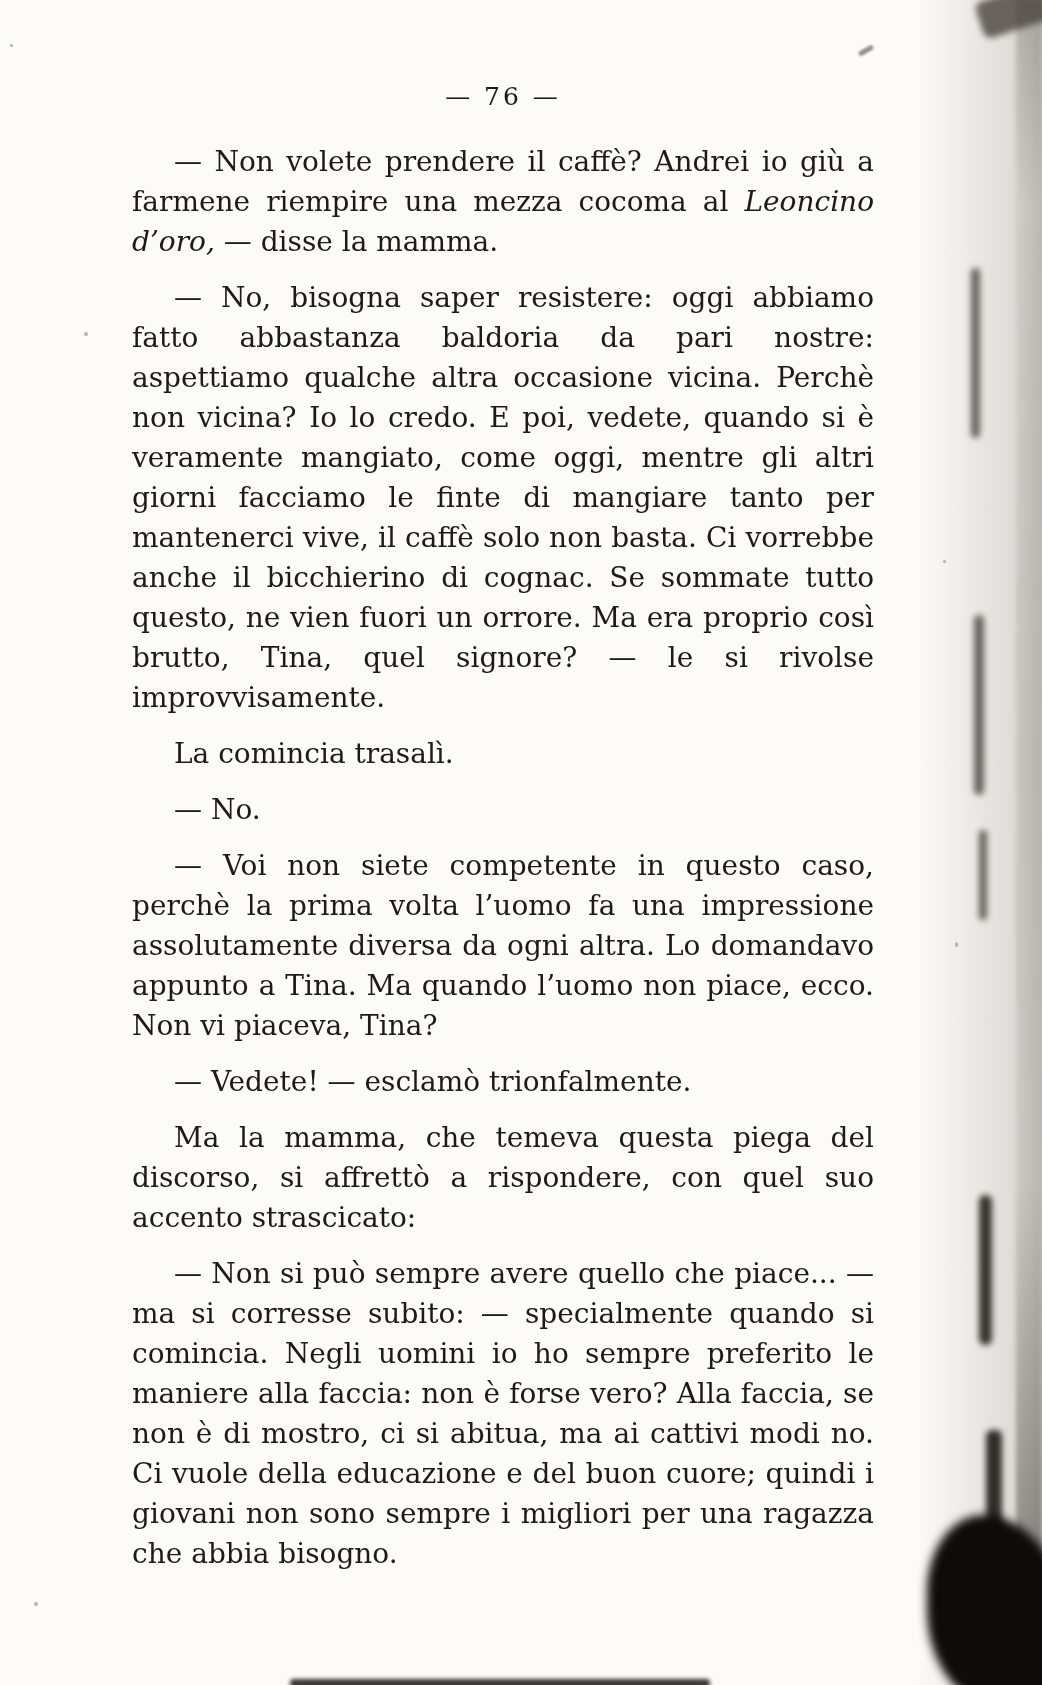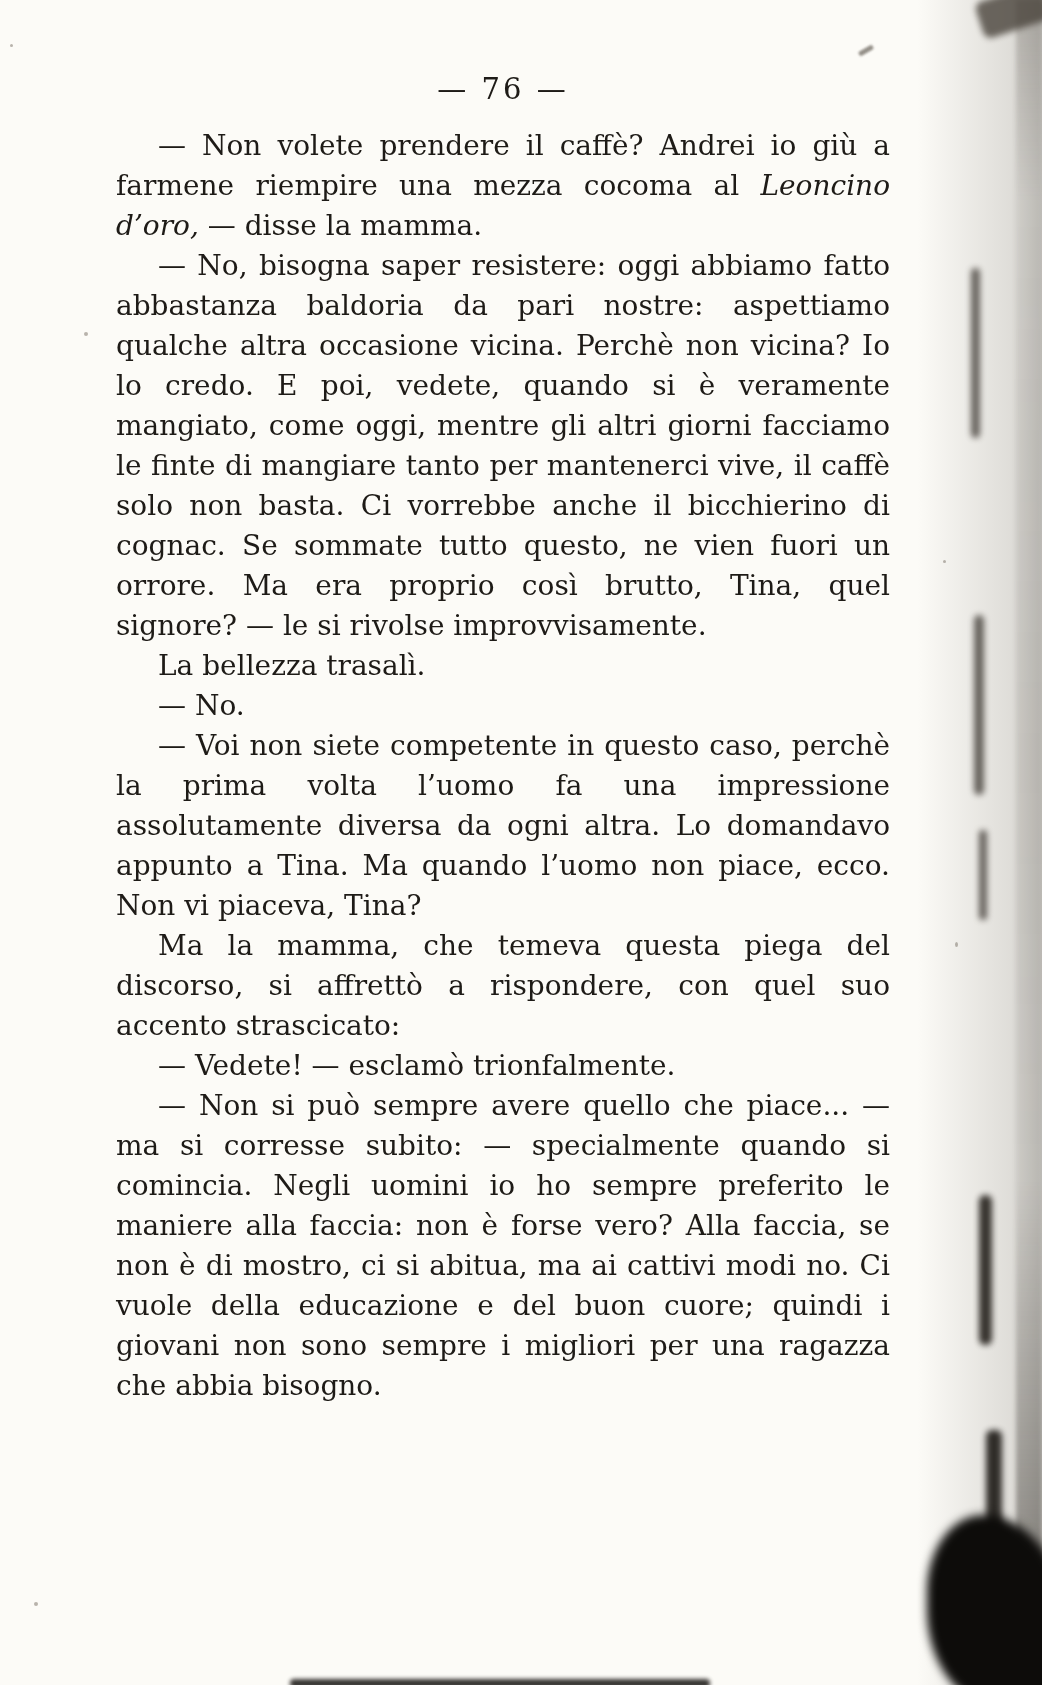--- a/index.html
+++ b/index.html
@@ -13,38 +13,38 @@
     height:1685px;
     background:
       linear-gradient(to right, rgba(0,0,0,0) 88%, rgba(90,85,78,0.18) 97%, rgba(60,56,50,0.30) 100%),
       var(--paper);
     overflow:hidden;
     font-family:"DejaVu Serif","Liberation Serif",serif;
     color:var(--ink);
   }
   .page-number{
     position:absolute;
-    top:72px;
+    top:82px;
     left:118px;
     width:770px;
     text-align:center;
-    font-size:29px;
+    font-size:25px;
     letter-spacing:3px;
   }
   .text-block{
     position:absolute;
     top:126px;
     left:116px;
     width:774px;
     font-size:28px;
     line-height:40px;
     text-align:justify;
   }
   .para{
-    margin:0;
+    margin:16px;
     text-indent:42px;
   }
   .italic{font-style:italic;}
 
   
   .artifact{position:absolute;pointer-events:none;}
   .edge-streak{
     background:#3a352f;
     border-radius:6px;
     filter:blur(3px);
@@ -109,25 +109,25 @@
 </head>
 <body>
 
 <div class="page">
 
   <div class="page-number">— 76 —</div>
 
   <div class="text-block">
       <p class="para"><span>— Non volete prendere il caffè? Andrei io giù a farmene riempire una mezza cocoma al </span><span class="italic">Leoncino d’oro,</span><span> — disse la mamma.</span></p>
       <p class="para"><span>— No, bisogna saper resistere: oggi abbiamo fatto abbastanza baldoria da pari nostre: aspettiamo qualche altra occasione vicina. Perchè non vicina? Io lo credo. E poi, vedete, quando si è veramente mangiato, come oggi, mentre gli altri giorni facciamo le finte di mangiare tanto per mantenerci vive, il caffè solo non basta. Ci vorrebbe anche il bicchierino di cognac. Se sommate tutto questo, ne vien fuori un orrore. Ma era proprio così brutto, Tina, quel signore? — le si rivolse improvvisamente.</span></p>
-      <p class="para"><span>La bellezza trasalì.</span></p>
+      <p class="para"><span>La comincia trasalì.</span></p>
       <p class="para"><span>— No.</span></p>
       <p class="para"><span>— Voi non siete competente in questo caso, perchè la prima volta l’uomo fa una impressione assolutamente diversa da ogni altra. Lo domandavo appunto a Tina. Ma quando l’uomo non piace, ecco. Non vi piaceva, Tina?</span></p>
+      <p class="para"><span>— Vedete! — esclamò trionfalmente.</span></p>
       <p class="para"><span>Ma la mamma, che temeva questa piega del discorso, si affrettò a rispondere, con quel suo accento strascicato:</span></p>
-      <p class="para"><span>— Vedete! — esclamò trionfalmente.</span></p>
       <p class="para"><span>— Non si può sempre avere quello che piace... — ma si corresse subito: — specialmente quando si comincia. Negli uomini io ho sempre preferito le maniere alla faccia: non è forse vero? Alla faccia, se non è di mostro, ci si abitua, ma ai cattivi modi no. Ci vuole della educazione e del buon cuore; quindi i giovani non sono sempre i migliori per una ragazza che abbia bisogno.</span></p>
     </div>
 
   <div class="artifact margin-haze"></div>
   <div class="artifact corner-mark"></div>
   <div class="artifact pen-tick"></div>
   <div class="artifact edge-streak streak-a"></div>
   <div class="artifact edge-streak streak-b"></div>
   <div class="artifact edge-streak streak-c"></div>
   <div class="artifact edge-streak streak-d"></div>

